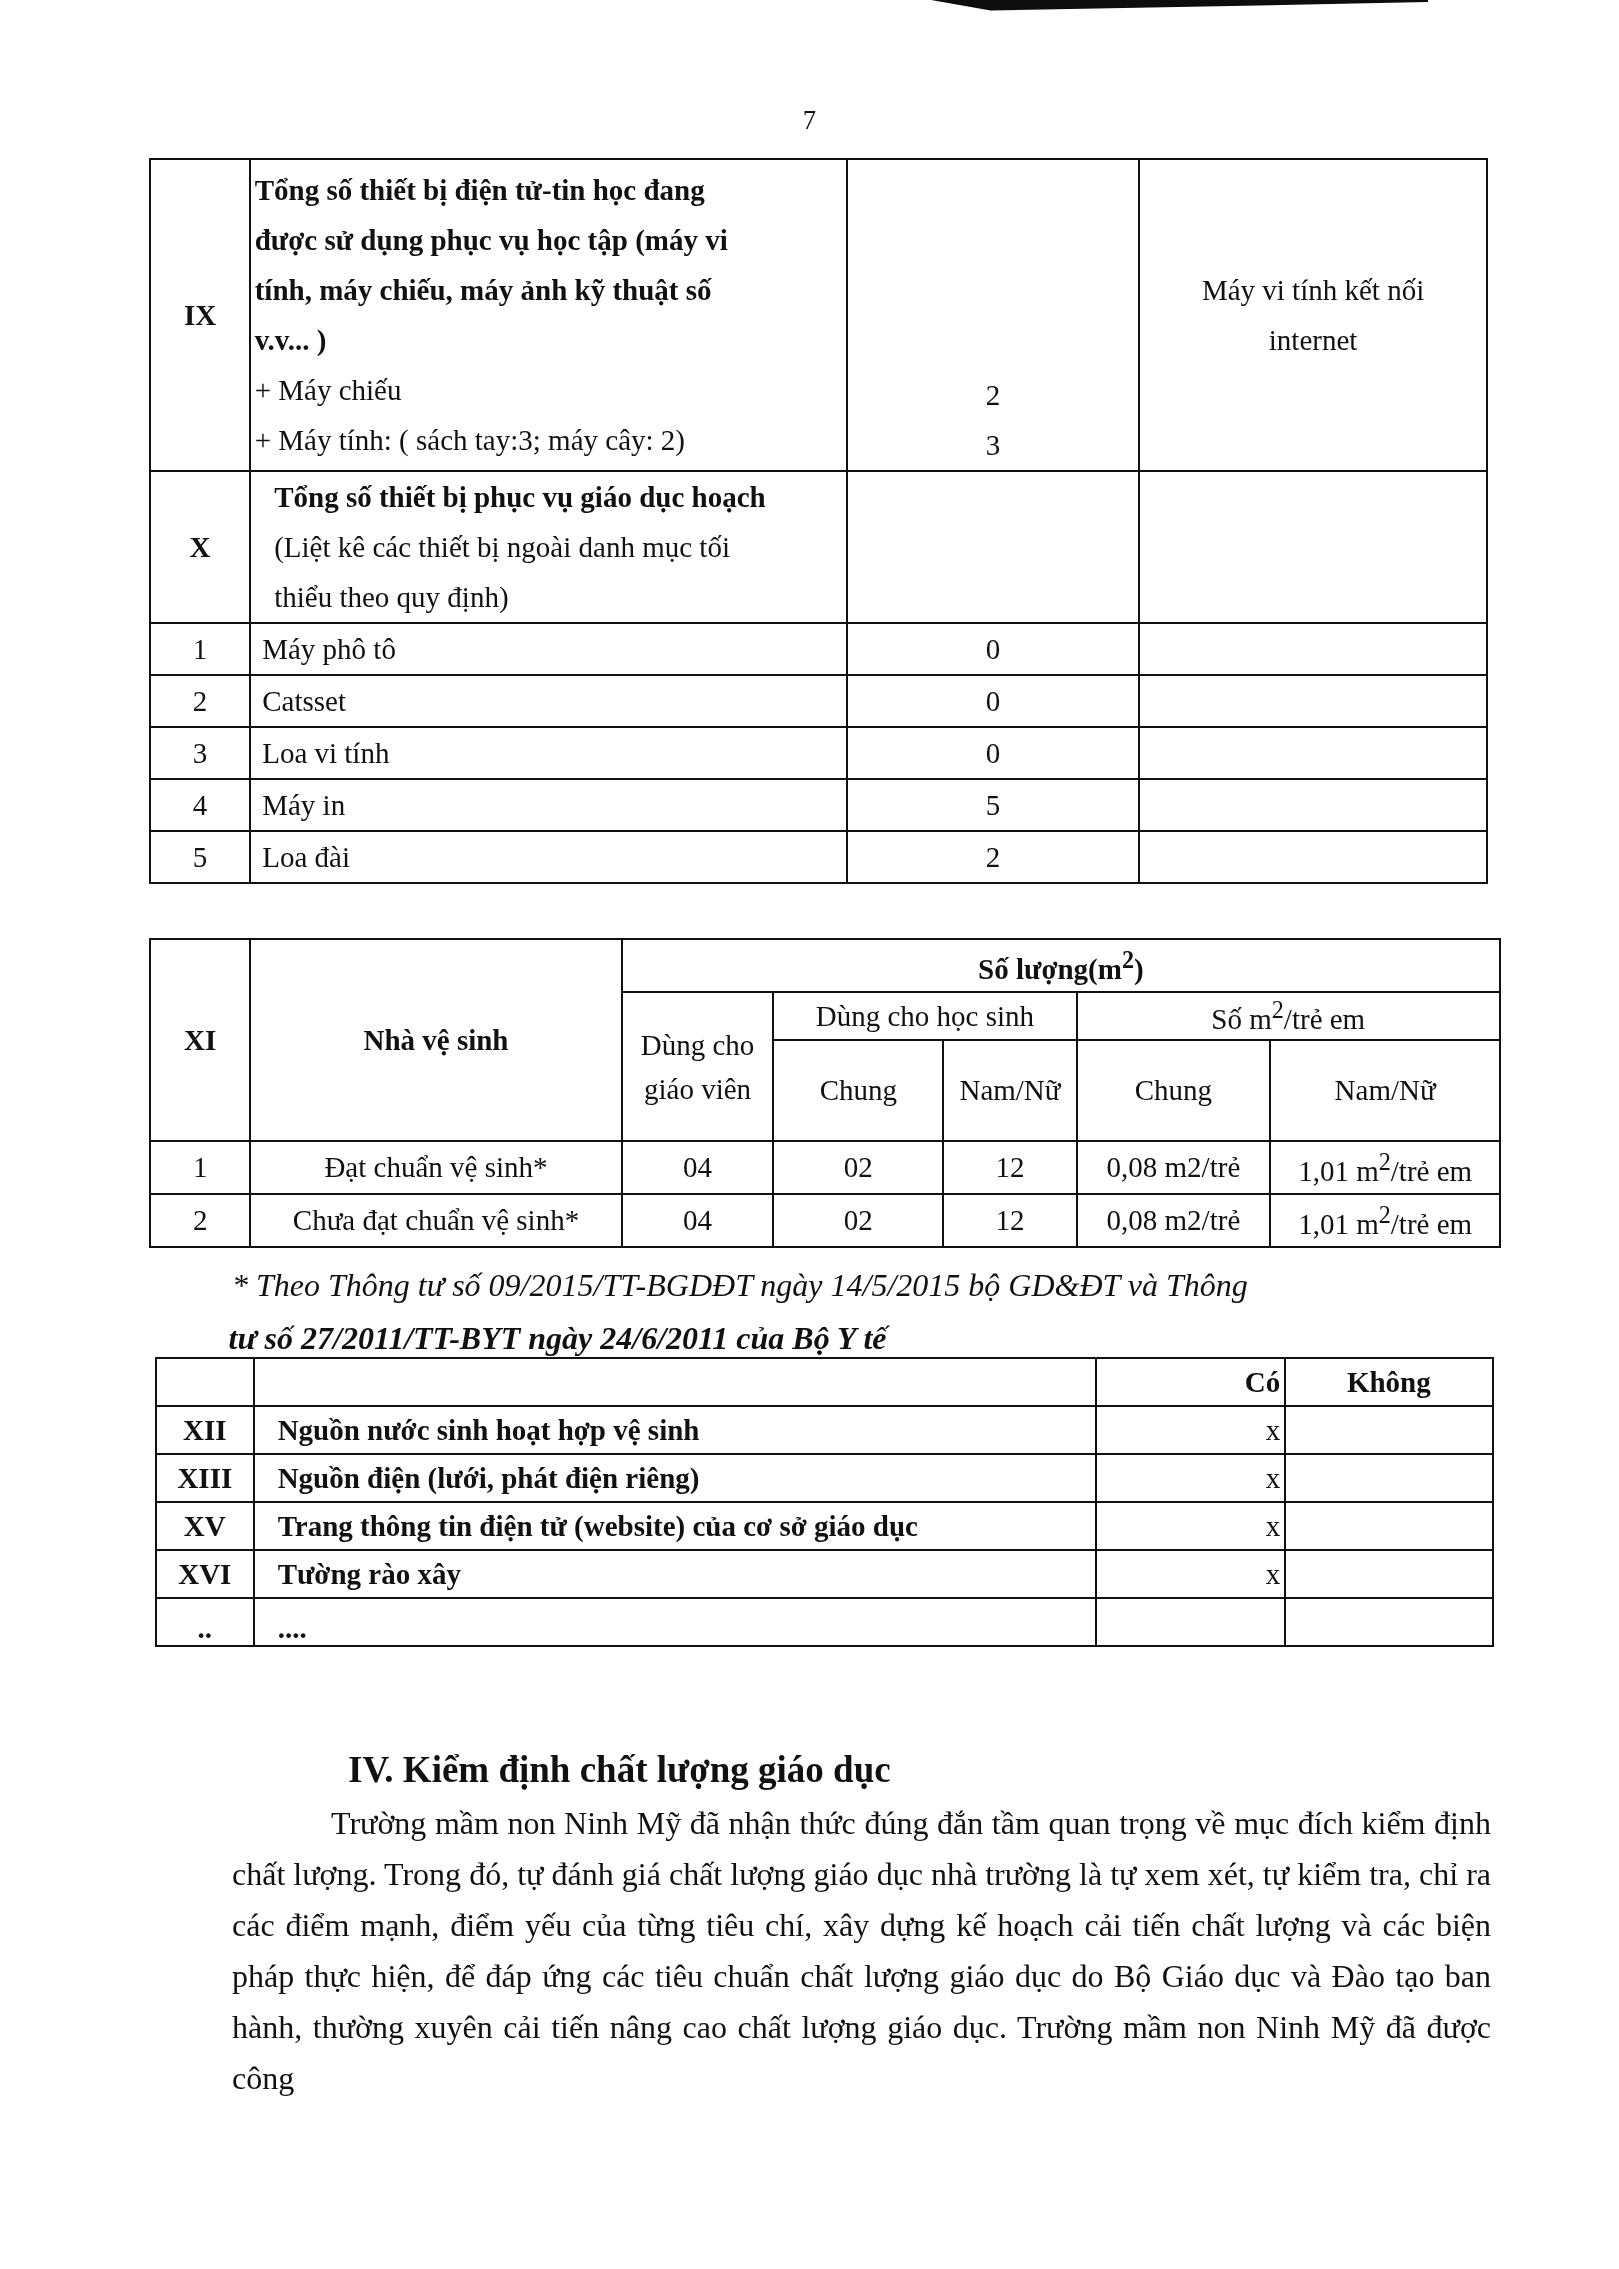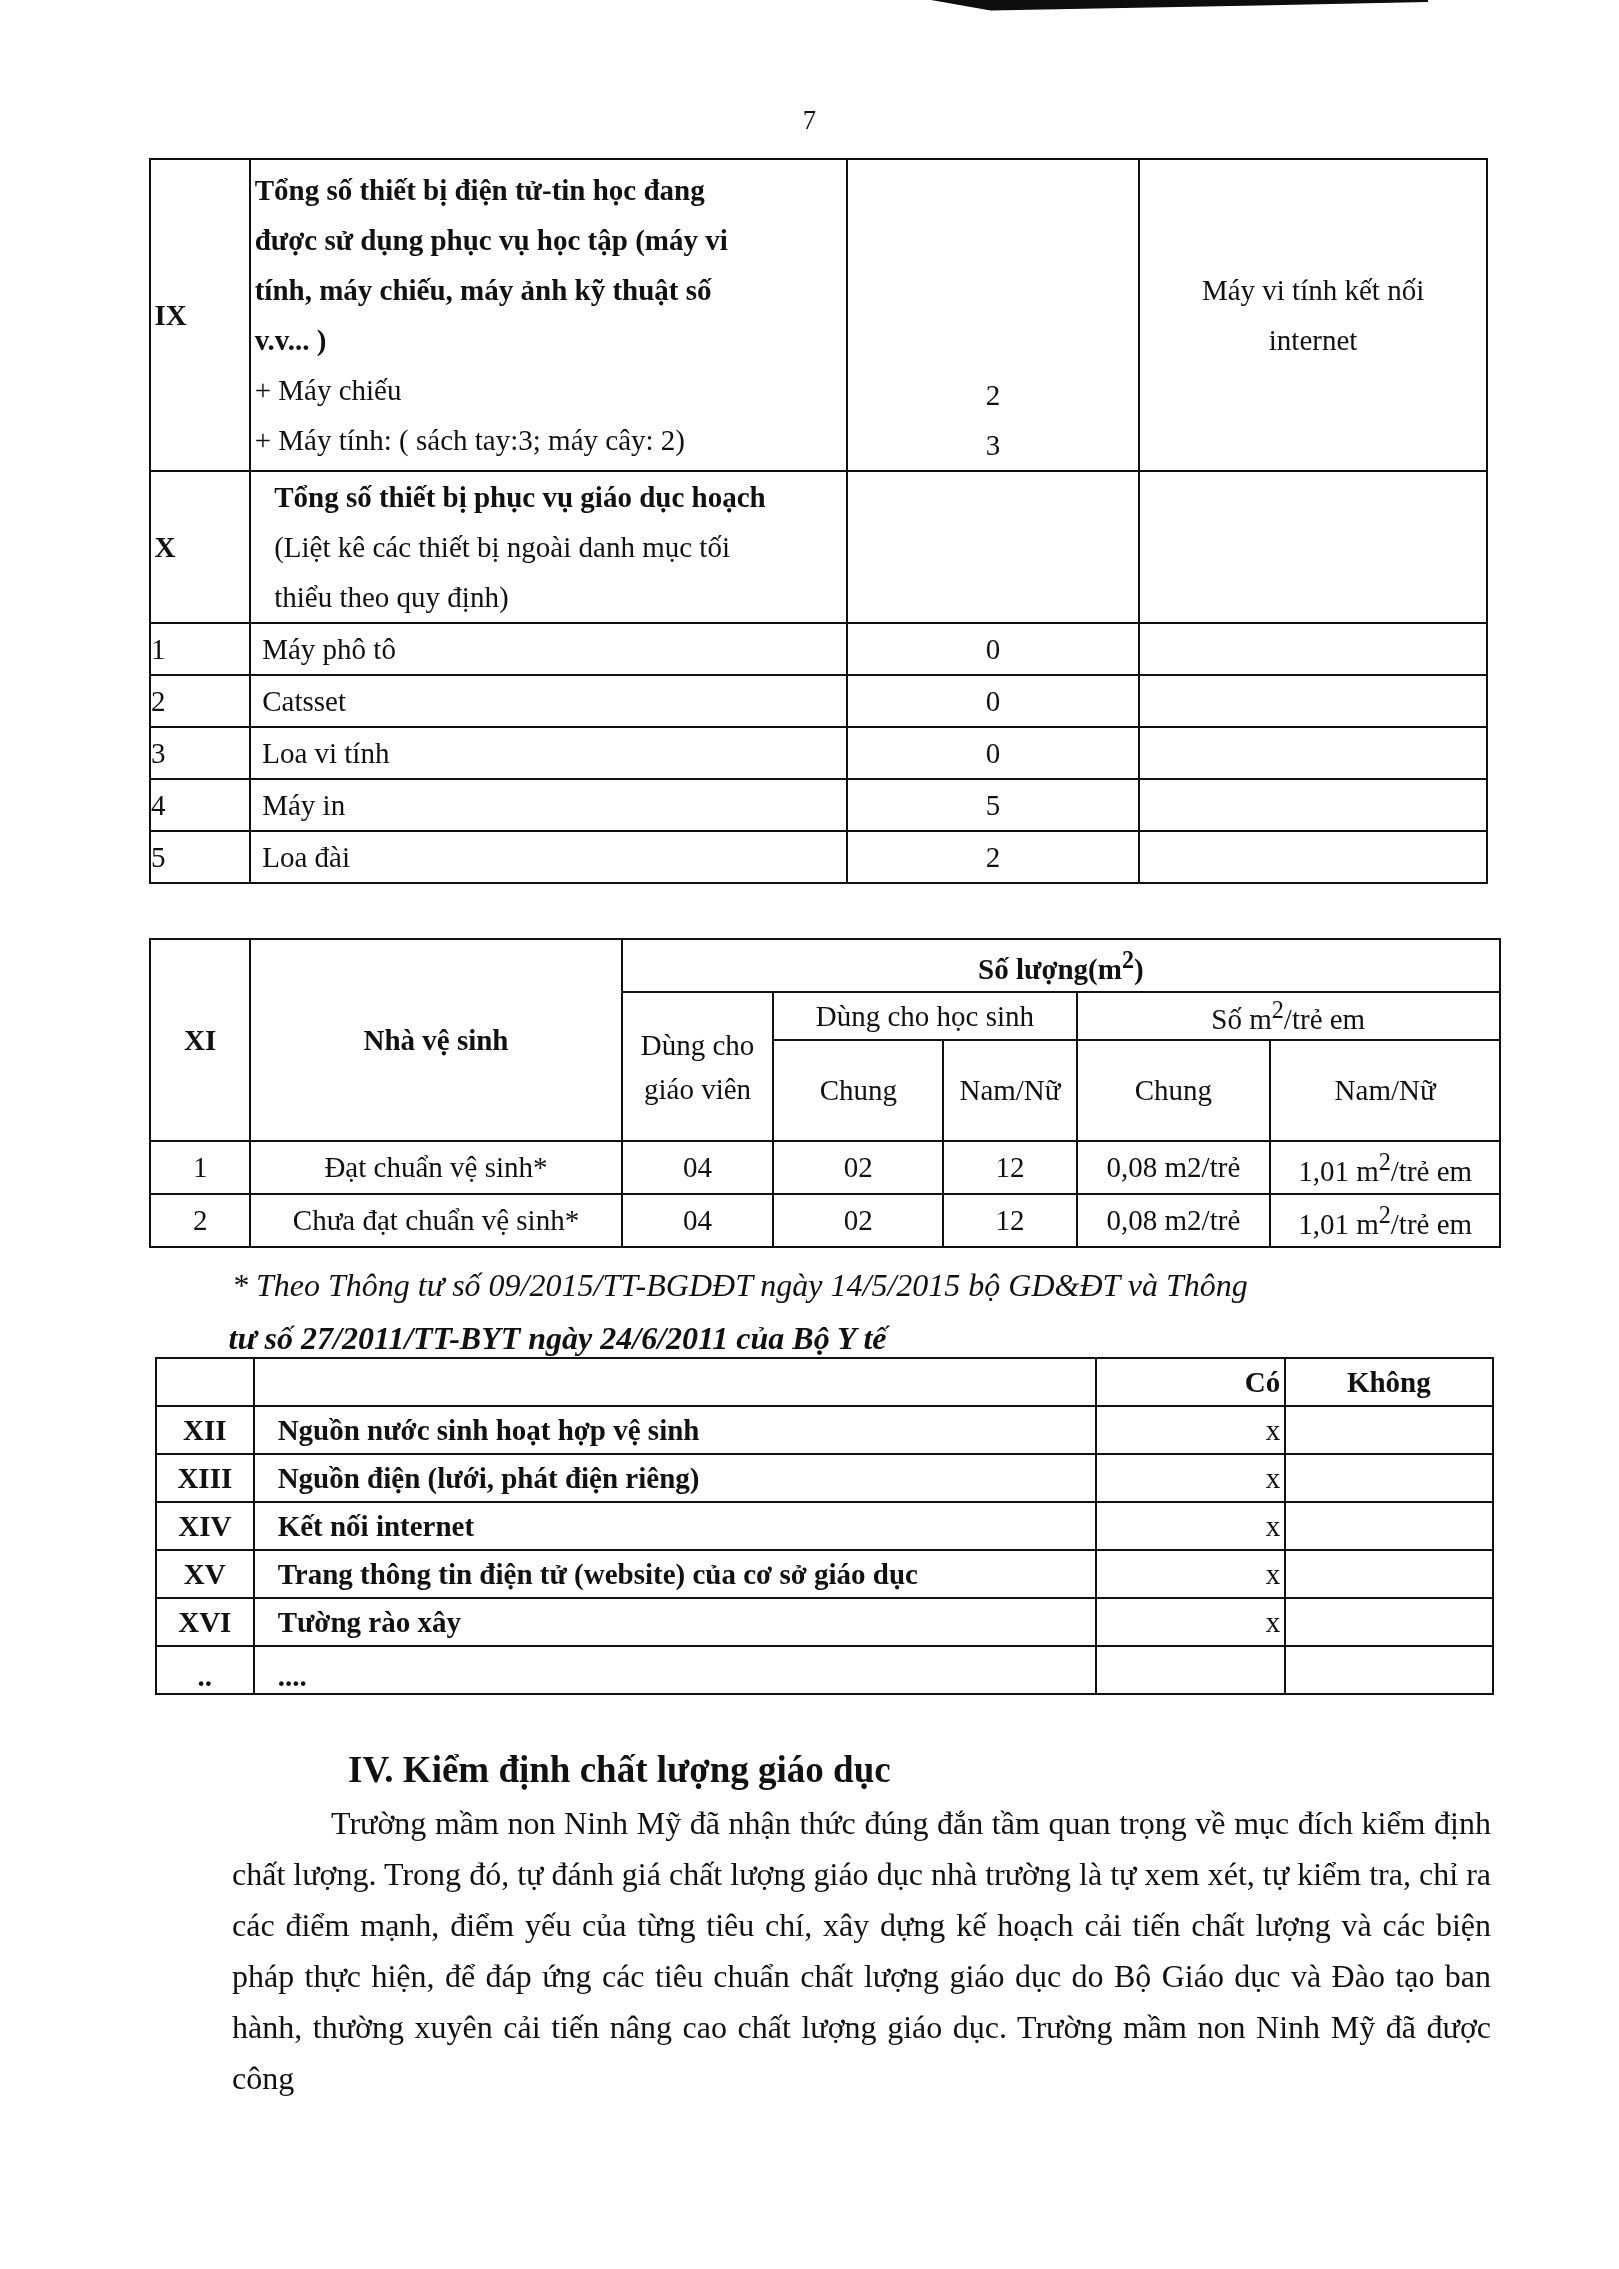--- a/index.html
+++ b/index.html
@@ -15,21 +15,21 @@
   .page-number {
     position: absolute; top: 105px; left: 0; width: 1619px; text-align: center;
     font-size: 26.6px;
   }
   table { border-collapse: collapse; position: absolute; }
   td { border: 2.7px solid #111; font-size: 29px; padding: 0 3.5px; vertical-align: middle; }
   .b { font-weight: bold; }
 
   
   #t1 { left: 149px; top: 158px; width: 1339px; }
-  #t1 td.num { width: 94px; text-align: left; }
+  #t1 td.num { width: 94px; text-align: center; }
   #t1 td.desc { width: 592px; line-height: 50px; }
   #t1 td.qty { width: 296px; text-align: center; }
   #t1 td.note { width: 344px; text-align: center; }
   .line { display: block; }
   .qty-stack { display: flex; flex-direction: column; justify-content: flex-end; height: 310px; line-height: 50px; }
   #t1 tr.item td { height: 50px; padding: 0; }
   #t1 tr.item td.desc { padding-left: 11px; line-height: 50px; }
 
   
   #t2 { left: 149px; top: 938px; width: 1352px; }
@@ -191,26 +191,20 @@
     <td class="yes">x</td>
     <td class="no"></td>
   </tr>
   <tr>
     <td class="num">XIII</td>
     <td class="desc">Nguồn điện (lưới, phát điện riêng)</td>
     <td class="yes">x</td>
     <td class="no"></td>
   </tr>
   <tr>
-    <td class="num">XIV</td>
-    <td class="desc">Kết nối internet</td>
-    <td class="yes">x</td>
-    <td class="no"></td>
-  </tr>
-  <tr>
     <td class="num">XV</td>
     <td class="desc">Trang thông tin điện tử (website) của cơ sở giáo dục</td>
     <td class="yes">x</td>
     <td class="no"></td>
   </tr>
   <tr>
     <td class="num">XVI</td>
     <td class="desc">Tường rào xây</td>
     <td class="yes">x</td>
     <td class="no"></td>

